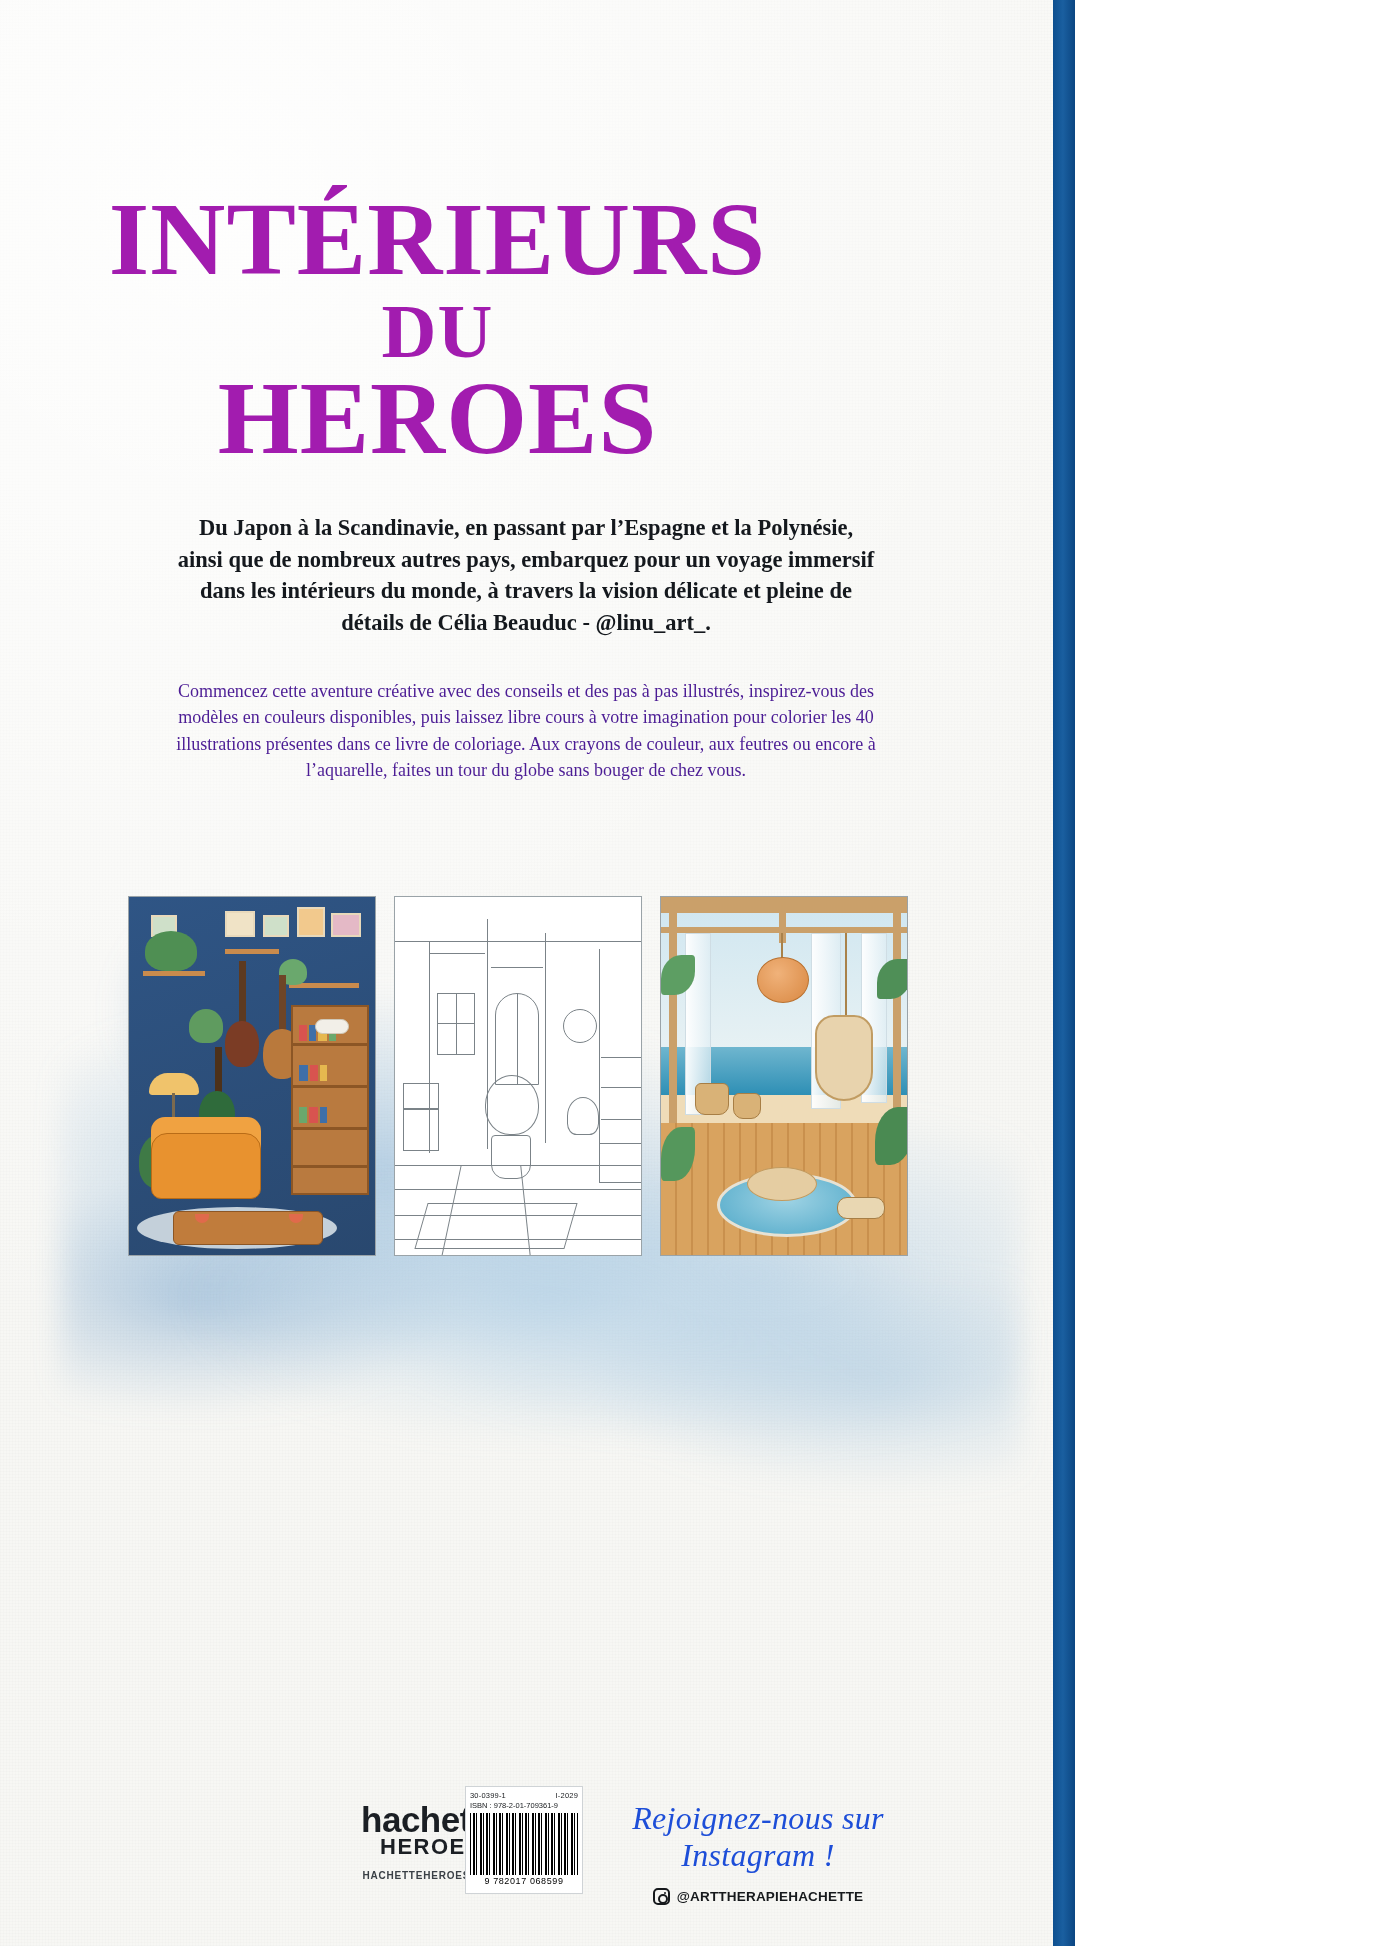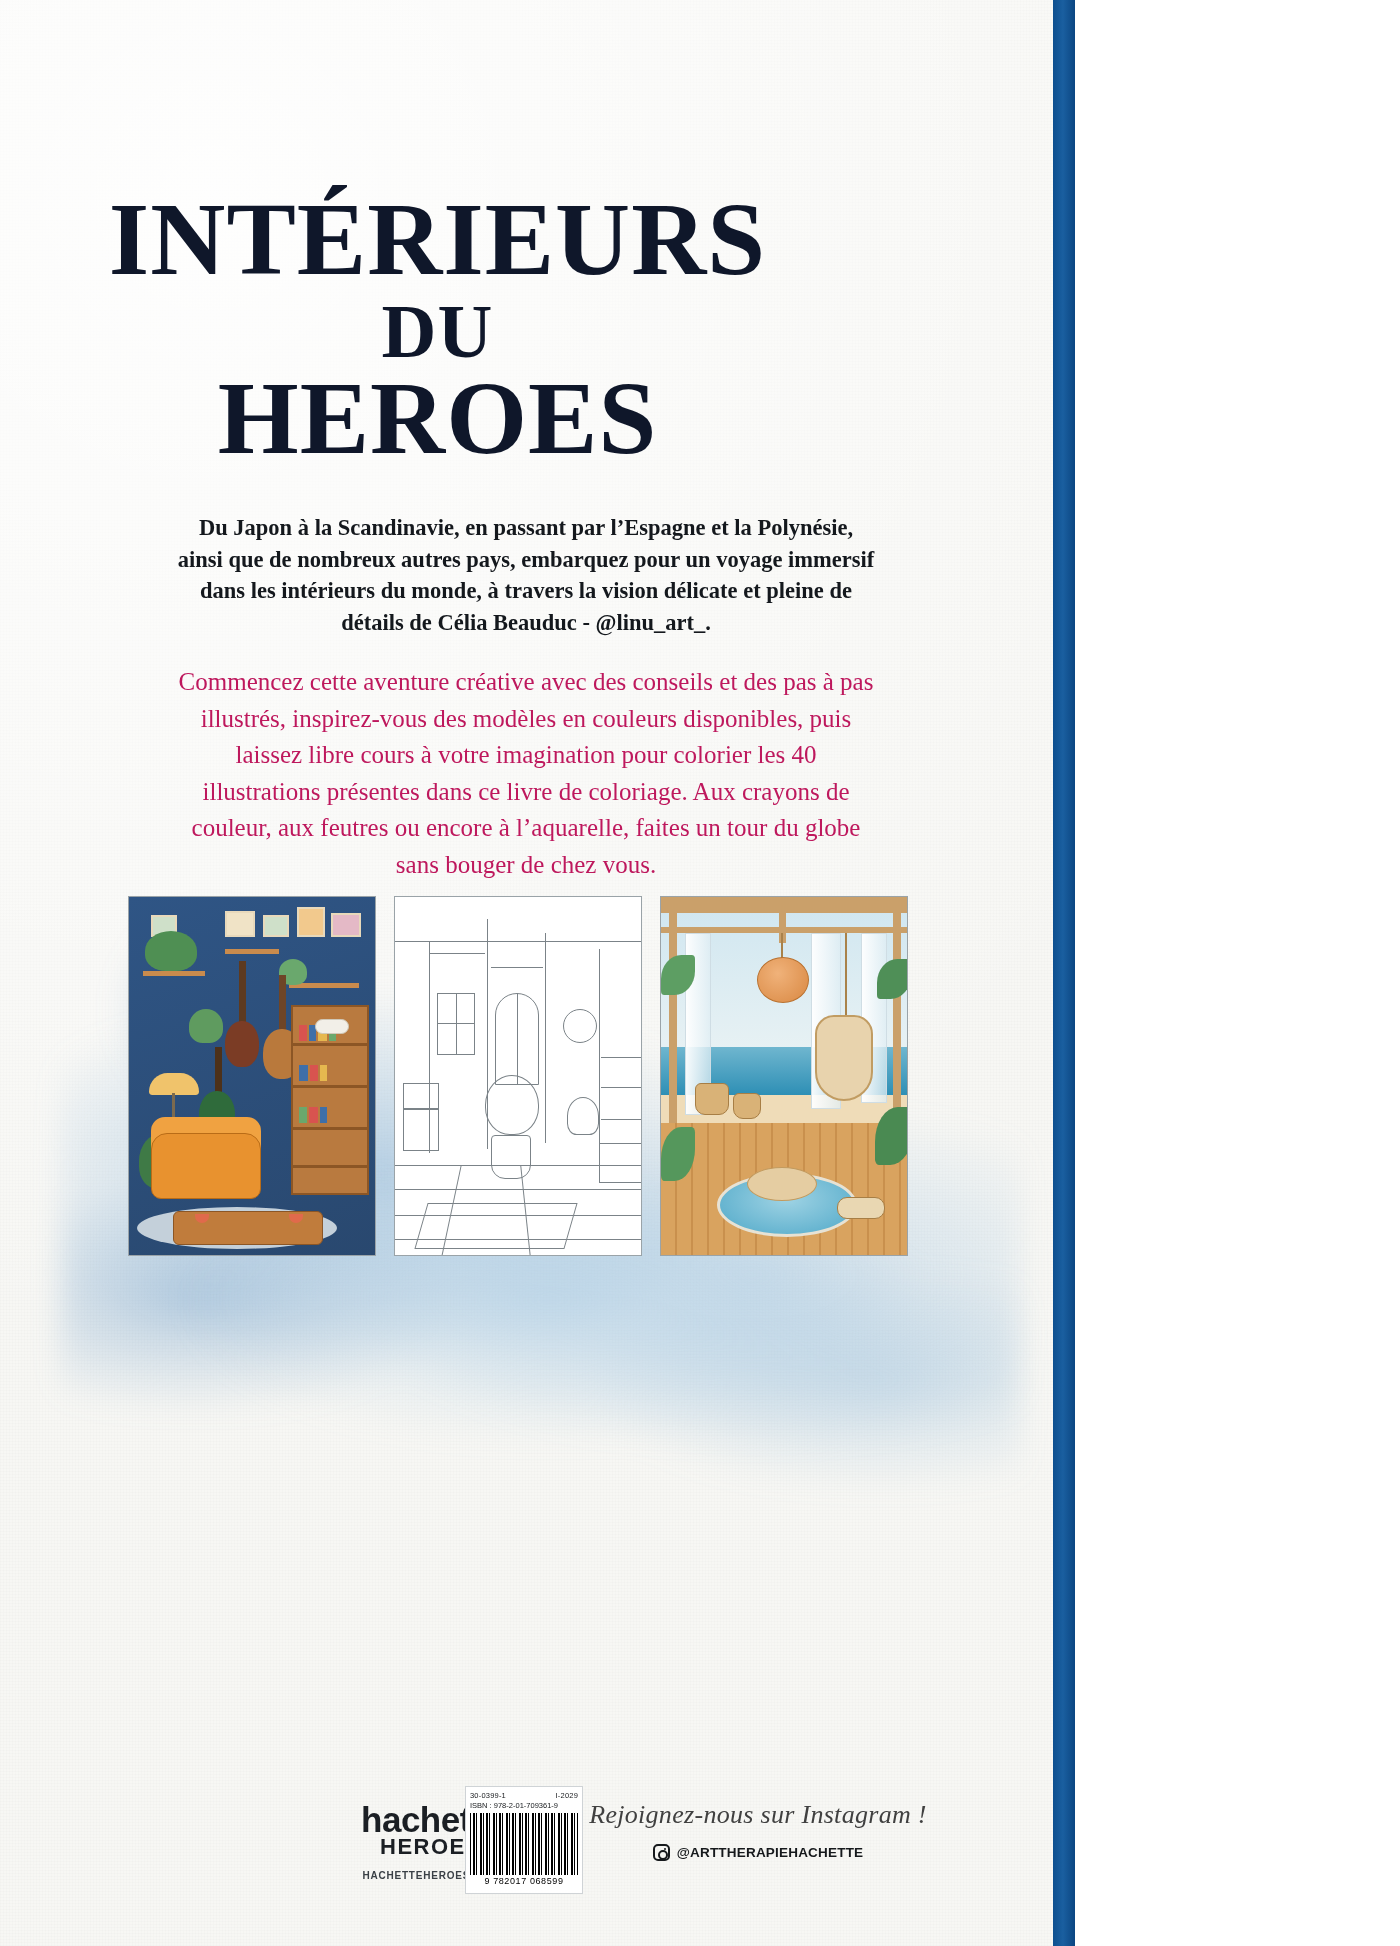--- a/index.html
+++ b/index.html
@@ -79,45 +79,45 @@
     font-size: 31px;
     letter-spacing: 3.2px;
     color: #15181c;
     font-weight: 400;
   }
 
   .title {
     position: absolute;
     left: 0; top: 190px; width: 875px;
     text-align: center;
-    color: #0f172a;
+    color: #a21caf;
     font-family: "Liberation Serif", serif;
     font-weight: 700;
     line-height: 0.94;
   }
   .title .l1 { display:block; font-size: 104px; letter-spacing: 1px; }
   .title .l2 { display:block; font-size: 76px; letter-spacing: 1px; margin-top: 8px; }
   .title .l3 { display:block; font-size: 104px; letter-spacing: 1px; margin-top: 2px; }
 
   .blurb-bold {
     position: absolute;
     left: 176px; top: 512px; width: 700px;
     text-align: center;
     font-size: 22.5px;
     line-height: 1.40;
     font-weight: 700;
     color: #14181d;
   }
   .blurb {
     position: absolute;
-    left: 176px; top: 664px; width: 700px;
+    left: 176px; top: 678px; width: 700px;
     text-align: center;
-    font-size: 25px;
+    font-size: 18px;
     line-height: 1.46;
-    color: #be185d;
+    color: #4c1d95;
   }
 
   
   .illus-row {
     position: absolute;
     left: 128px; top: 896px;
     width: 800px; height: 360px;
     display: flex;
     gap: 18px;
   }
@@ -212,21 +212,21 @@
     font-family: "Liberation Sans", sans-serif;
     font-size: 9px; letter-spacing: 0.6px; color: #000; text-align: center; margin-top: 1px;
   }
 
   .insta {
     position: absolute; left: 588px; top: 1800px; width: 340px;
   }
   .insta .cta {
     font-family: "Liberation Serif", serif;
     font-style: italic;
-    font-size: 26px; color: #404040; letter-spacing: 0.3px;
+    font-size: 32px; color: #1d4ed8; letter-spacing: 0.3px;
     text-align: center;
   }
   .insta .handle-row {
     display: flex; align-items: center; justify-content: center;
     gap: 7px; margin-top: 14px;
   }
   .insta .handle {
     font-family: "Liberation Sans", sans-serif;
     font-size: 13.5px; font-weight: 700; color: #16191c; letter-spacing: 0.2px;
   }

